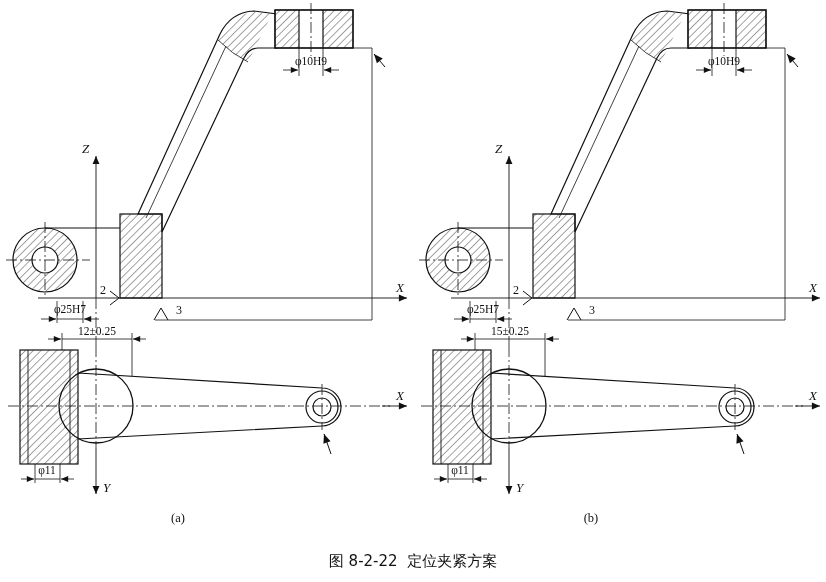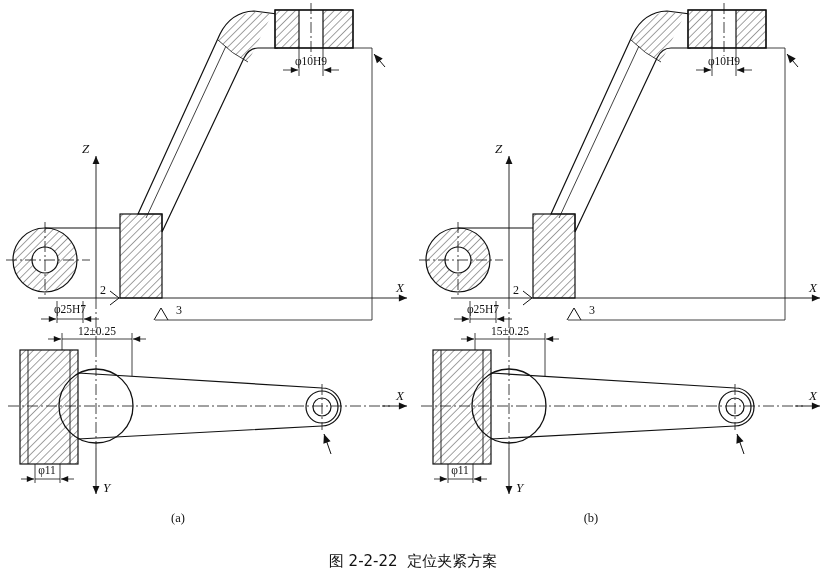--- a/index.html
+++ b/index.html
@@ -253,14 +253,14 @@
       <line x1="331" y1="452" x2="324" y2="432" stroke-width="1" marker-end="url(#arr-b)"></line>
 
       <text class="it" x="396" y="398" font-size="13">X</text>
       <text class="it" x="103" y="490" font-size="13">Y</text>
     </g>
 
     <text x="178" y="520" text-anchor="middle" font-size="12.5">(b)</text>
   </svg>
 </div>
     </div>
-  <div id="caption">图 2-2-22  定位夹紧方案</div>
+  <div id="caption">图 8-2-22  定位夹紧方案</div>
 </div>
 
 </body></html>

